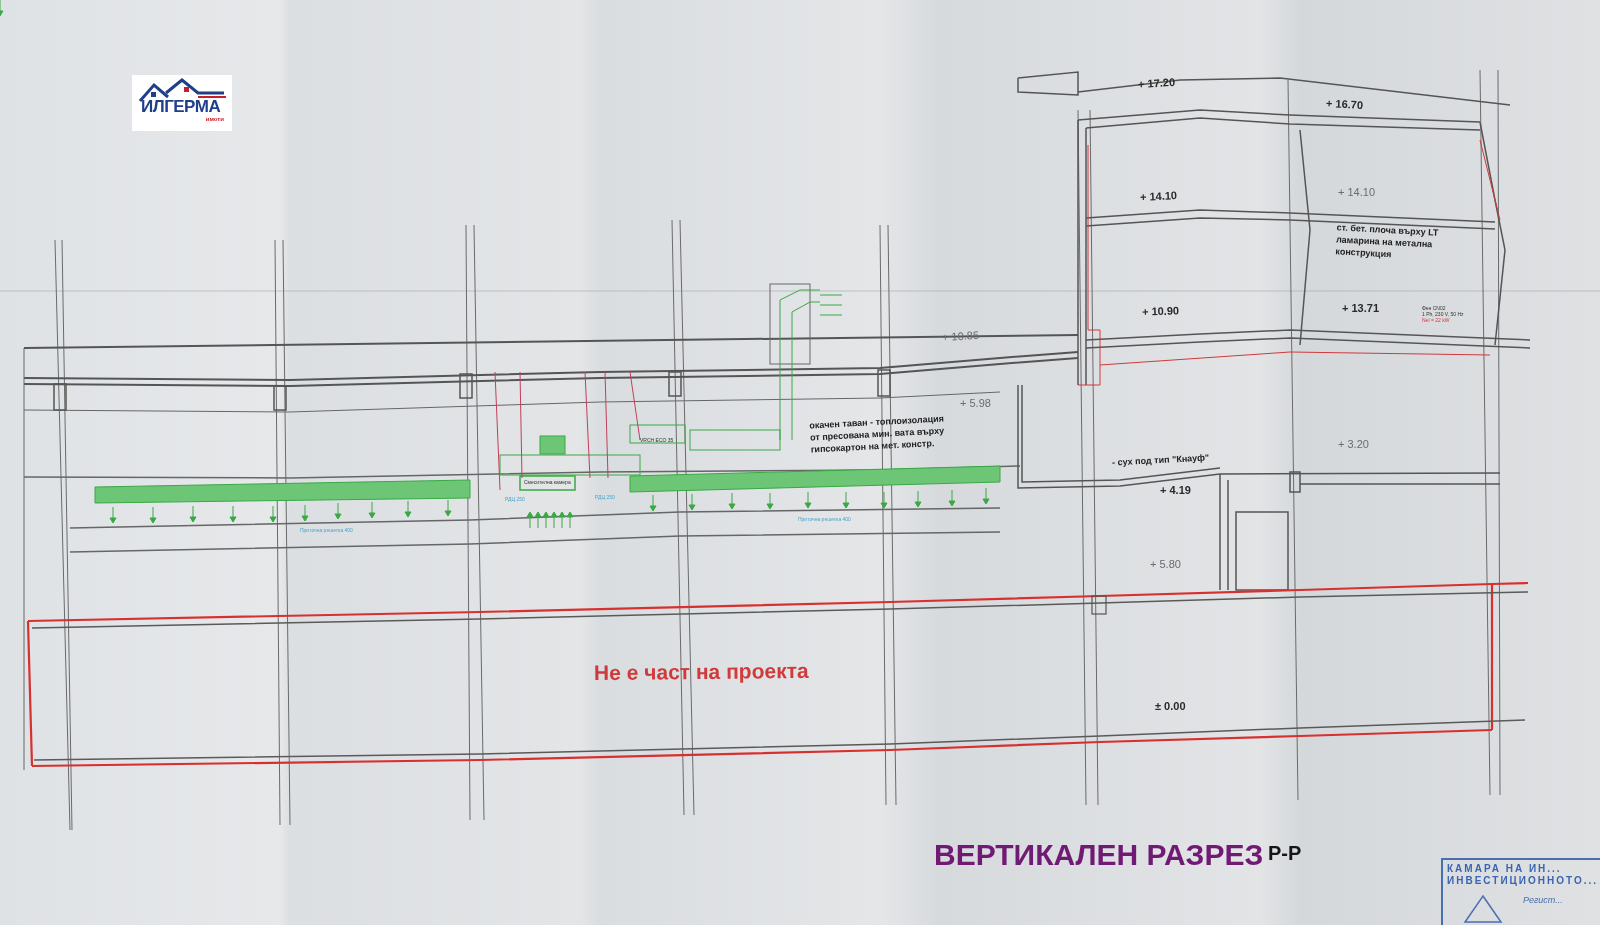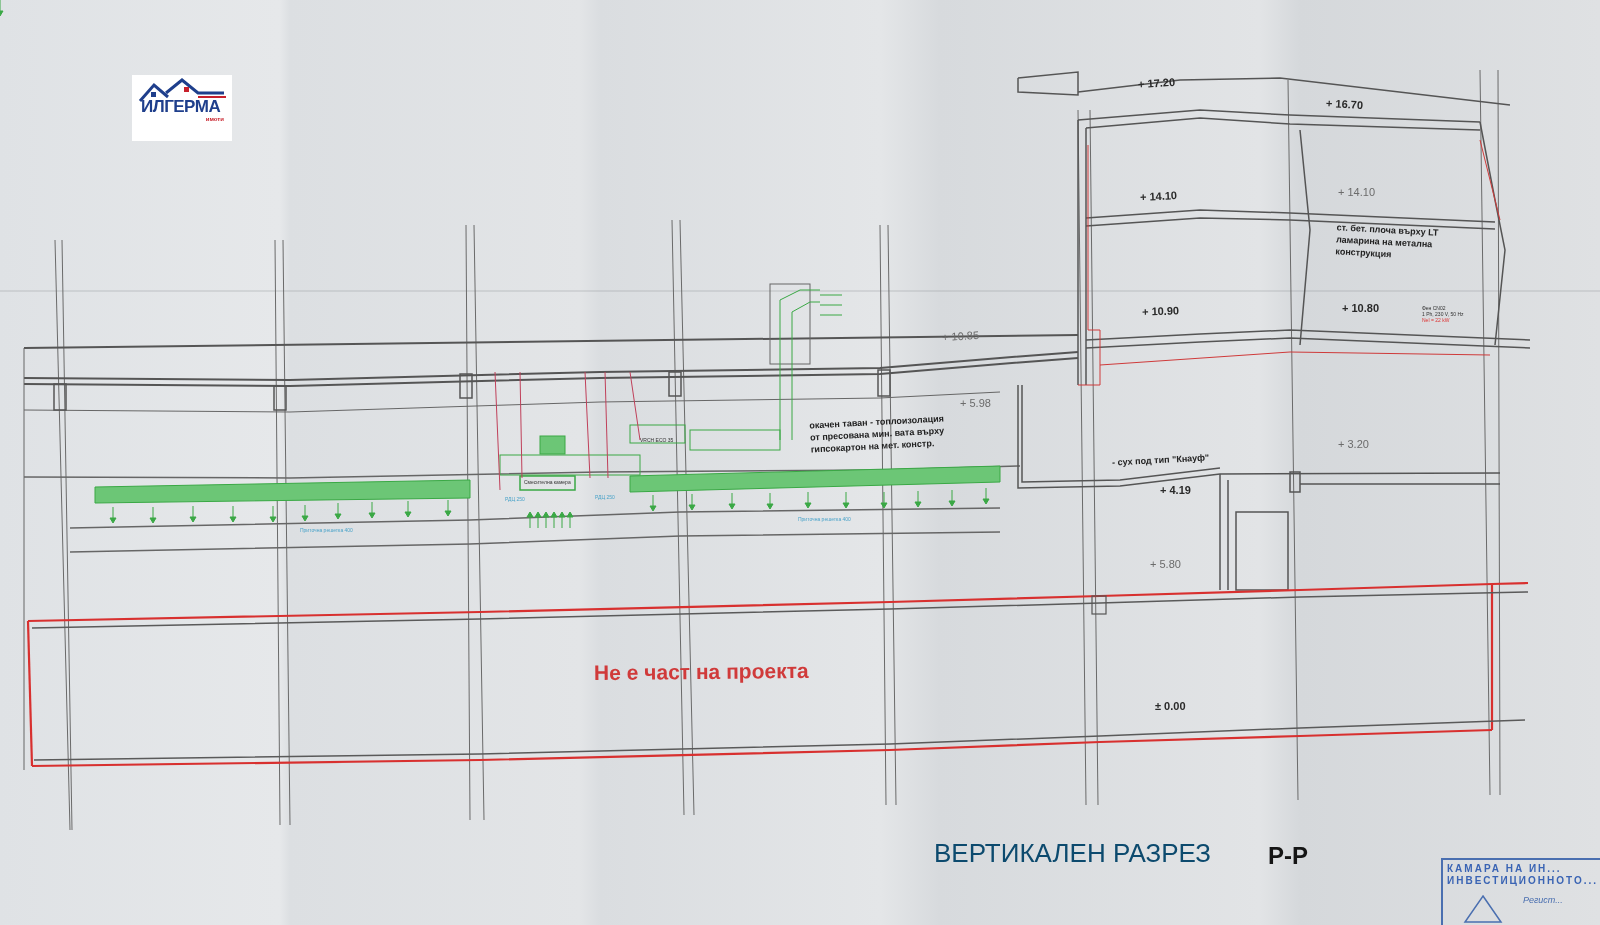--- a/index.html
+++ b/index.html
@@ -15,21 +15,21 @@
       #dfe2e5 0px, #e6e8ea 280px, #dcdfe2 290px,
       #e3e5e7 580px, #dadde0 600px, #e4e6e8 880px,
       #d7dadd 940px, #e2e4e6 1260px, #d5d8db 1300px, #dfe1e3 1600px);
   }
   .fold-h {
     position: absolute; left: 0; width: 1600px; height: 2px;
     background: rgba(150,155,160,0.25);
   }
   svg.drawing { position: absolute; left: 0; top: 0; }
   .logo {
-    position: absolute; left: 132px; top: 75px; width: 100px; height: 66px;
+    position: absolute; left: 132px; top: 75px; width: 100px; height: 56px;
     background: #ffffff; box-sizing: border-box;
   }
   .logo-word {
     position: absolute; left: 9px; top: 22px;
     font-size: 17px; font-weight: bold; color: #1f3f8c; letter-spacing: -0.5px;
   }
   .logo-sub {
     position: absolute; right: 8px; top: 41px;
     font-size: 6px; color: #c8202b; font-weight: bold;
   }
@@ -42,25 +42,25 @@
     position: absolute; font-size: 9px; font-weight: bold; color: #222;
     line-height: 12px; white-space: nowrap;
   }
   .not-part {
     position: absolute; left: 594px; top: 660px;
     font-size: 21px; font-weight: bold; color: #d03a3a;
     transform: rotate(-0.6deg); white-space: nowrap;
   }
   .section-title {
     position: absolute; left: 934px; top: 838px;
-    font-size: 26px; font-weight: normal; color: #0c4a6e; white-space: nowrap;
+    font-size: 30px; font-weight: bold; color: #701a75; white-space: nowrap;
   }
   .section-mark {
     position: absolute; left: 1268px; top: 842px;
-    font-size: 24px; font-weight: bold; color: #151515; white-space: nowrap;
+    font-size: 20px; font-weight: bold; color: #151515; white-space: nowrap;
   }
   .stamp {
     position: absolute; left: 1441px; top: 858px; width: 170px; height: 80px;
     border: 2px solid #4a6fb0; box-sizing: border-box;
     color: #3a64b4; font-weight: bold; font-size: 10px; letter-spacing: 2px;
     padding: 3px 4px; line-height: 12px; overflow: hidden;
   }
   .stamp-sub {
     position: absolute; left: 80px; top: 34px; font-size: 9px; font-weight: normal;
     letter-spacing: 0; color: #4a6fb0; font-style: italic;
@@ -262,21 +262,21 @@
   </svg>
   <span class="logo-word">ИЛГЕРМА</span>
   <span class="logo-sub">имоти</span>
 </div>
 
 <div class="level" style="left:1138px;top:77px;transform:rotate(-4deg)">+ 17.20</div>
 <div class="level" style="left:1326px;top:98px;transform:rotate(3deg)">+ 16.70</div>
 <div class="level" style="left:1140px;top:190px;transform:rotate(-3deg)">+ 14.10</div>
 <div class="level light" style="left:1338px;top:186px">+ 14.10</div>
 <div class="level" style="left:1142px;top:305px;transform:rotate(-2deg)">+ 10.90</div>
-<div class="level" style="left:1342px;top:302px">+ 10.80</div>
+<div class="level" style="left:1342px;top:302px">+ 13.71</div>
 <div class="level light" style="left:942px;top:330px;transform:rotate(-4deg)">+ 10.85</div>
 <div class="level light" style="left:960px;top:397px">+ 5.98</div>
 <div class="level light" style="left:1338px;top:438px">+ 3.20</div>
 <div class="level" style="left:1160px;top:484px">+ 4.19</div>
 <div class="level light" style="left:1150px;top:558px">+ 5.80</div>
 <div class="level" style="left:1155px;top:700px">± 0.00</div>
 
 <div class="note" style="left:1336px;top:224px;transform:rotate(3deg)">
   <div>ст. бет. плоча върху LT</div>
   <div>ламарина на метална</div>

